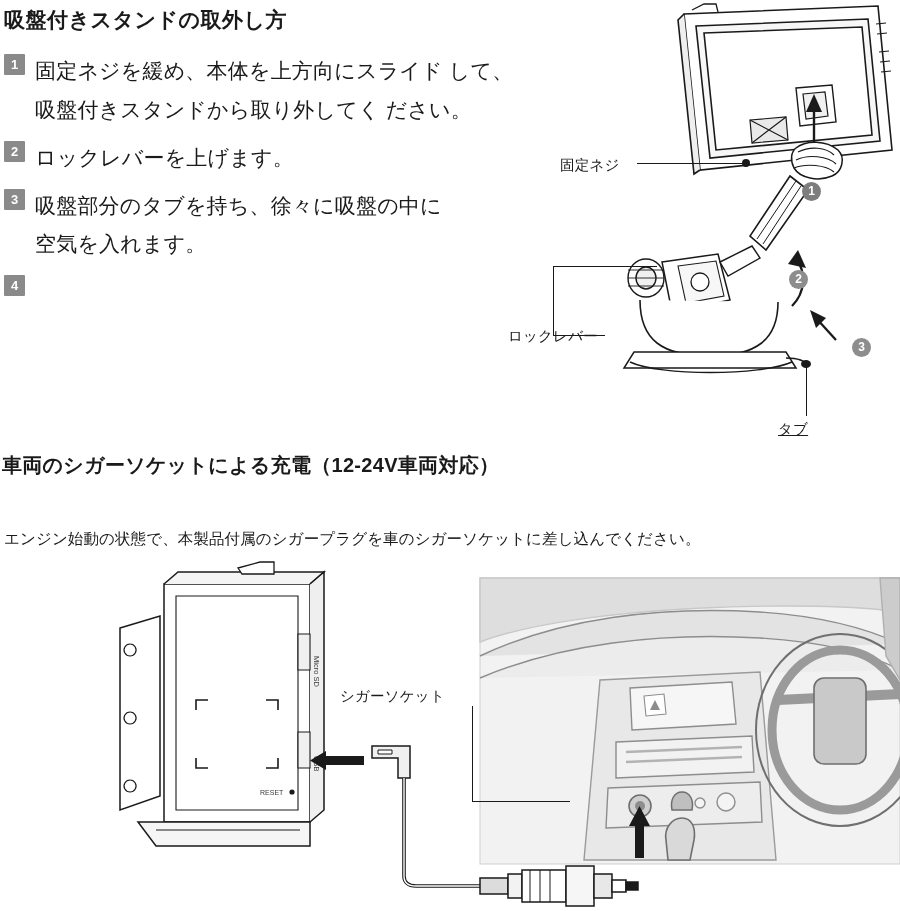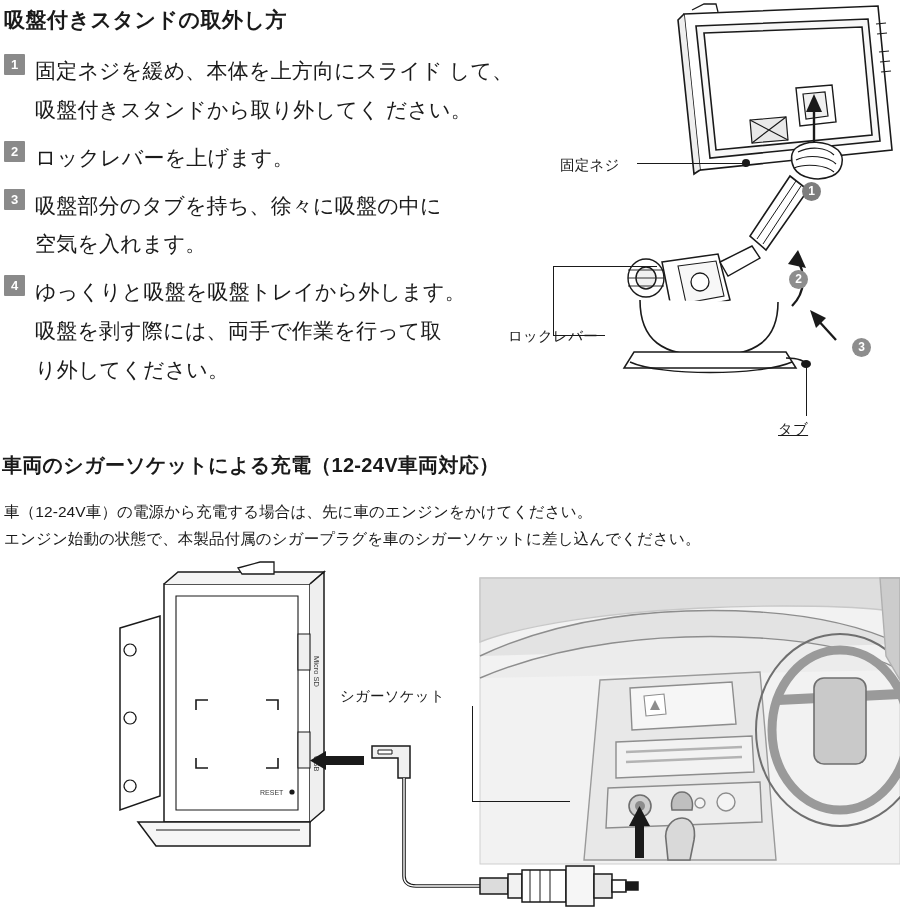--- a/index.html
+++ b/index.html
@@ -139,25 +139,20 @@
     <div class="step">
       <div class="step-num">3</div>
       <div class="step-text">
         <div>吸盤部分のタブを持ち、徐々に吸盤の中に</div>
         <div>空気を入れます。</div>
       </div>
     </div>
 
     <div class="step">
       <div class="step-num">4</div>
-      <div class="step-text">
-        <div>ゆっくりと吸盤を吸盤トレイから外します。</div>
-        <div>吸盤を剥す際には、両手で作業を行って取</div>
-        <div>り外してください。</div>
-      </div>
     </div>
   </div>
 
   <div class="illu-top">
     <svg width="300" height="440" viewBox="0 0 300 440">
       <g fill="none" stroke="#1a1a1a" stroke-width="1.6">
 
         <path d="M84 14 L278 6 L292 150 L100 170 Z" fill="#ffffff"></path>
 
         <path d="M96 26 L268 19 L280 141 L110 158 Z" fill="#f7f7f7"></path>
@@ -235,21 +230,20 @@
   <div class="leader" style="top:335px; left:553px; width:52px; height:1.4px;"></div>
 
   <div class="label lbl-tab">タブ</div>
   <div class="leader" style="top:366px; left:806px; width:1.4px; height:50px;"></div>
 
   <div class="circ-num circ1">1</div>
   <div class="circ-num circ2">2</div>
   <div class="circ-num circ3">3</div>
 
   <h2 class="section-title2">車両のシガーソケットによる充電（12-24V車両対応）</h2>
-  <div class="para p1">車（12-24V車）の電源から充電する場合は、先に車のエンジンをかけてください。</div>
   <div class="para p2">エンジン始動の状態で、本製品付属のシガープラグを車のシガーソケットに差し込んでください。</div>
 
   <div class="illu-bottom">
     <svg width="840" height="351" viewBox="0 0 840 351">
 
       <g fill="none" stroke="#1a1a1a" stroke-width="1.5">
 
         <path d="M104 24 L250 24 L250 262 L104 262 Z" fill="#ffffff"></path>
         <path d="M104 24 L118 12 L264 12 L250 24" fill="#f4f4f4"></path>
         <path d="M250 24 L264 12 L264 250 L250 262" fill="#efefef"></path>

